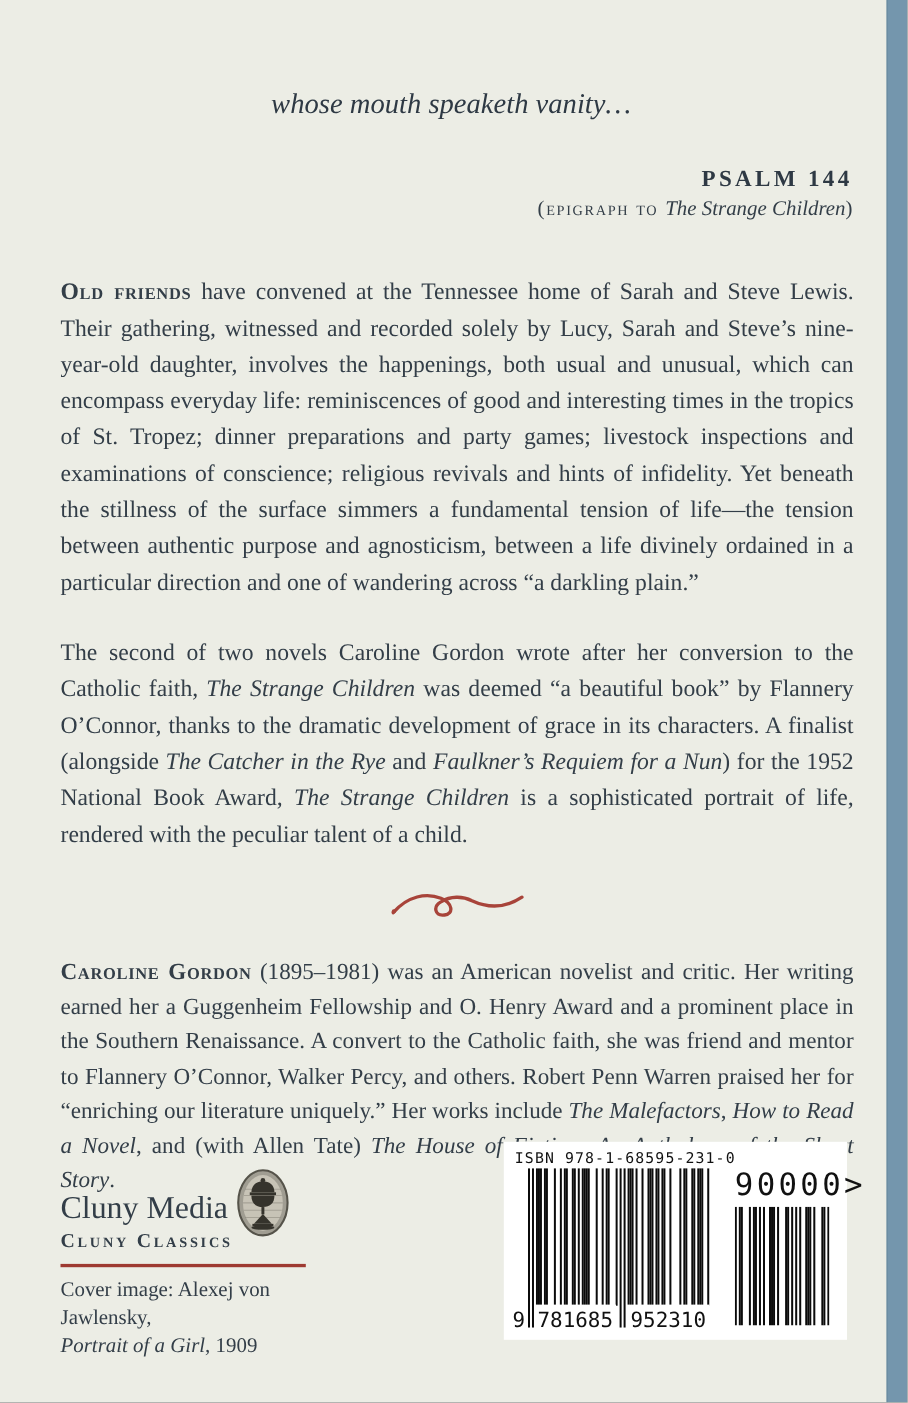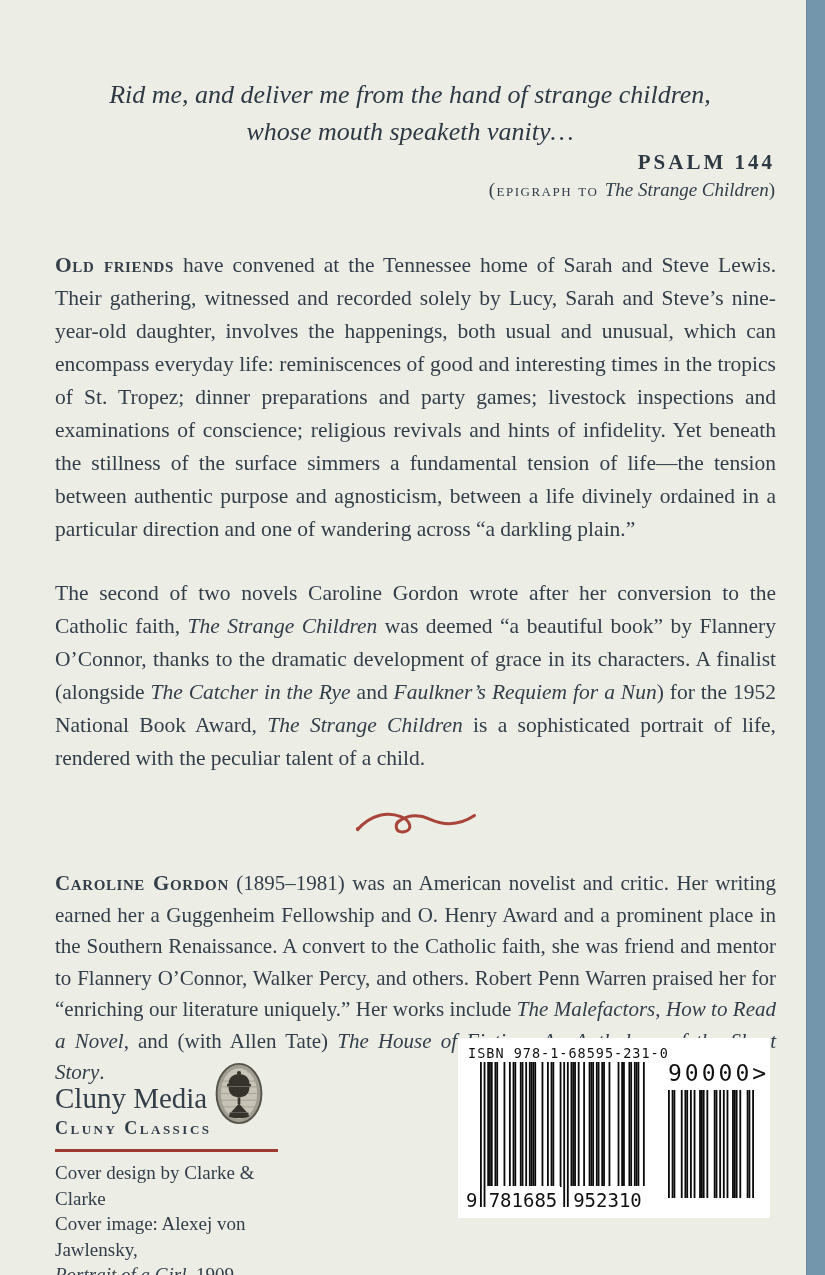--- a/index.html
+++ b/index.html
@@ -34,31 +34,30 @@
   .isbn-label{position:absolute;top:7px;left:10px;width:200px;text-align:center;
     font-family:"DejaVu Sans Mono",monospace;font-size:13.5px;letter-spacing:1px;color:#111;white-space:nowrap;}
   .ean13-wrap{position:absolute;left:8px;top:24px;width:200px;height:152px;}
   .ean13-svg{position:absolute;left:14px;top:0;width:172px;height:145px;}
   .ean13-digits span{position:absolute;top:124px;height:28px;line-height:28px;
     font-family:"DejaVu Sans Mono",monospace;font-size:19px;color:#111;}
   .d-lead{left:0;}
   .d-g1{left:20px;width:74px;background:#fff;text-align:center;}
   .d-g2{left:104px;width:75px;background:#fff;text-align:center;}
   .supp-wrap{position:absolute;left:210px;top:22px;width:100px;}
-  .supp-label{font-family:"DejaVu Sans Mono",monospace;font-size:23px;letter-spacing:3px;color:#111;white-space:nowrap;}
+  .supp-label{font-family:"DejaVu Sans Mono",monospace;font-size:28px;letter-spacing:3px;color:#111;white-space:nowrap;}
   .supp-svg{display:block;margin-top:4px;width:86px;height:108px;}
 </style>
 </head>
 <body>
 
 <div class="page">
   <div class="spine"></div>
 
   <div class="epigraph">
-    <div>Rid me, and deliver me from the hand of strange children,</div>
     <div>whose mouth speaketh vanity…</div>
   </div>
 
   <div class="attribution">
     <div class="attr-psalm">PSALM 144</div>
     <div class="attr-note"><span class="r-scn">(epigraph to </span><span class="r-i">The Strange Children</span><span>)</span></div>
   </div>
 
   <div class="flow">
     <p class="body-text para1"><span class="r-sc">Old friends</span><span> have convened at the Tennessee home of Sarah and Steve Lewis. Their gathering, witnessed and recorded solely by Lucy, Sarah and Steve’s nine-year-old daughter, involves the happenings, both usual and unusual, which can encompass everyday life: reminiscences of good and interesting times in the tropics of St. Tropez; dinner preparations and party games; livestock inspections and examinations of conscience; religious revivals and hints of infidelity. Yet beneath the stillness of the surface simmers a fundamental tension of life—the tension between authentic purpose and agnosticism, between a life divinely ordained in a particular direction and one of wandering across “a darkling plain.”</span></p>
@@ -85,21 +84,20 @@
         <rect x="23.6" y="37" width="2.8" height="7"></rect>
         <path d="M25 43.5 L33.5 53 L16.5 53 Z"></path>
         <rect x="15" y="53" width="20" height="2.4"></rect>
         <ellipse cx="25" cy="56.5" rx="11" ry="2.2"></ellipse>
       </g>
     </svg>
     <div class="pub-name">Cluny Media</div>
     <div class="pub-series">Cluny Classics</div>
     <div class="pub-rule"></div>
     <div class="credits">
-      <div>Cover design by Clarke &amp; Clarke</div>
       <div>Cover image: Alexej von Jawlensky,</div>
       <div><span class="r-i">Portrait of a Girl</span><span>, 1909</span></div>
     </div>
   </div>
 
   <div class="barcode-box">
     <div class="isbn-label">ISBN 978-1-68595-231-0</div>
     <div class="ean13-wrap">
       <svg class="ean13-svg" viewBox="0 0 95 145" preserveAspectRatio="none">
           <rect x="0" y="0" width="1" height="145" fill="#0b0b0b"></rect>

